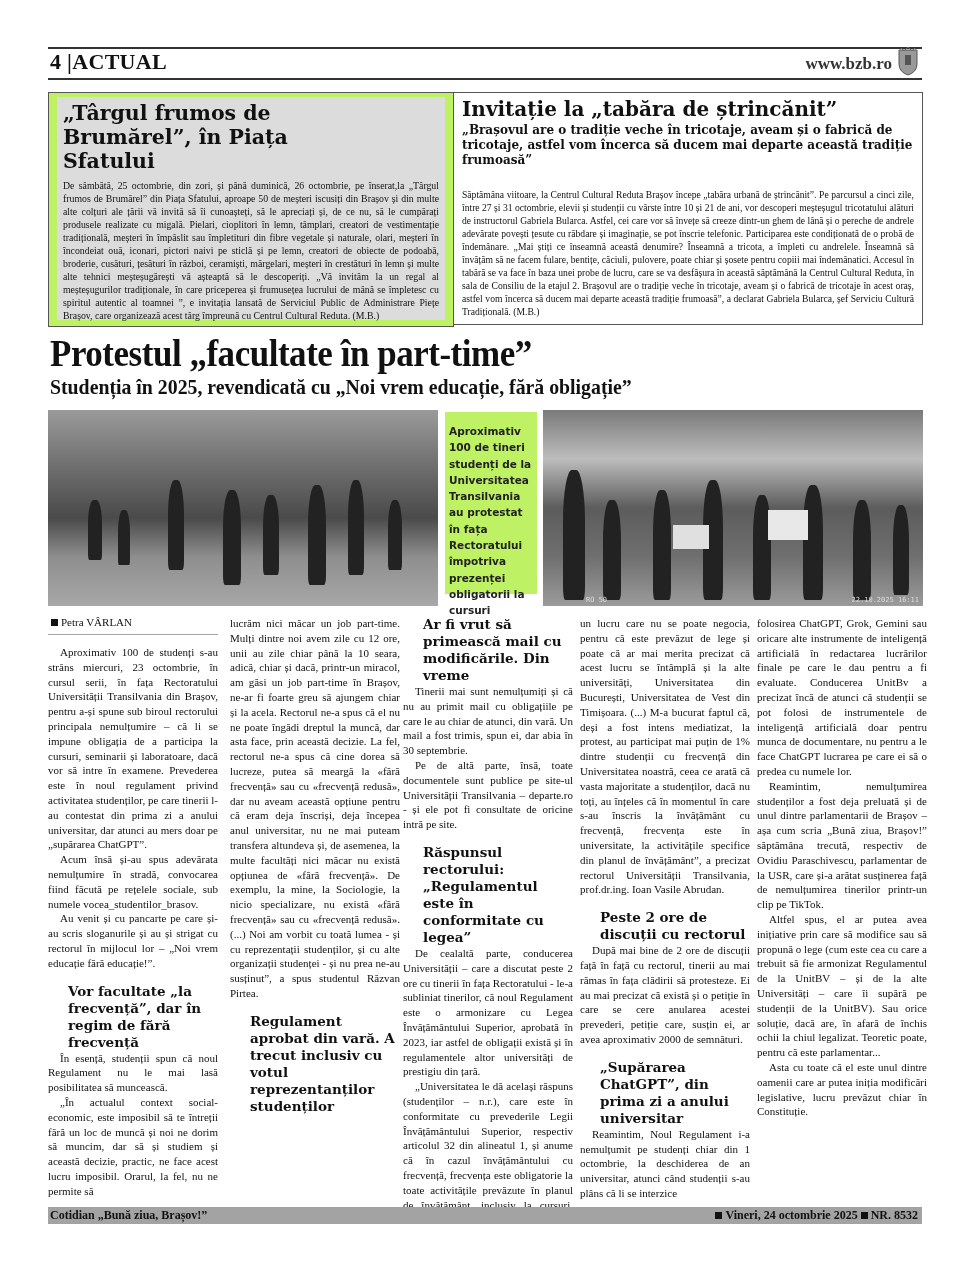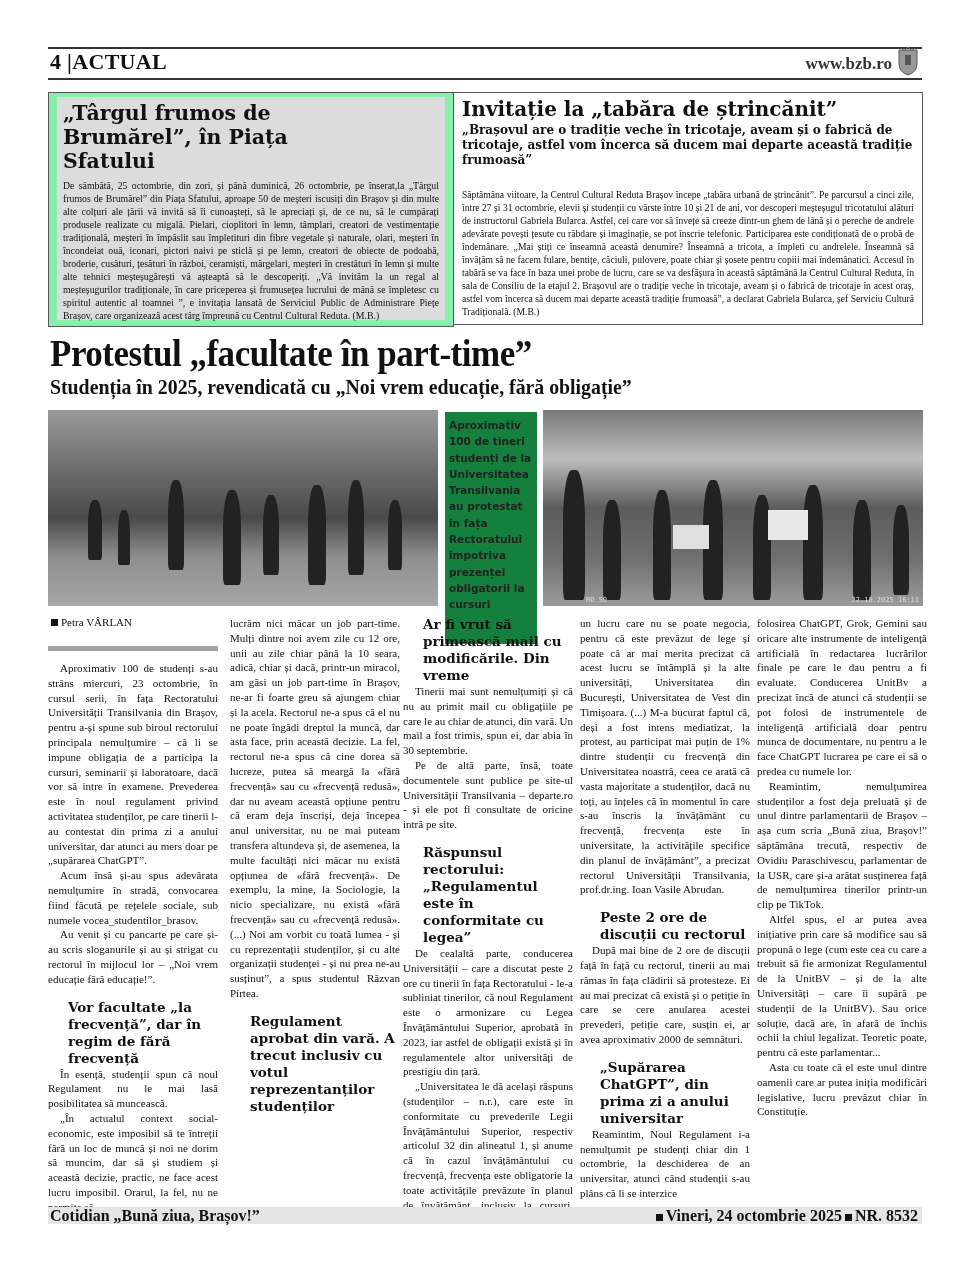--- a/index.html
+++ b/index.html
@@ -3,40 +3,40 @@
 <meta charset="utf-8">
 <style>
   html,body{margin:0;padding:0;background:#fff;}
   body{width:970px;height:1276px;position:relative;font-family:"DejaVu Serif",serif;color:#111;overflow:hidden;}
   .abs{position:absolute;}
   .hdr-line{position:absolute;left:48px;right:48px;height:2px;background:#333;}
   .section-label{left:50px;top:49px;font-family:"Liberation Serif",serif;font-weight:bold;font-size:22px;letter-spacing:0.3px;}
   .site{right:78px;top:54px;font-family:"Liberation Serif",serif;font-weight:bold;font-size:17px;color:#333;}
   .crest{right:50px;top:46px;width:24px;height:30px;}
   .box{position:absolute;border:1px solid #555;}
-  .box1{left:48px;top:92px;width:404px;height:233px;background:#86efac;}
+  .box1{left:48px;top:92px;width:404px;height:233px;background:#bef264;}
   .box1 .inner{position:absolute;left:8px;top:4px;right:8px;bottom:6px;background:#dcdcdc;padding:4px 6px;}
   .box2{left:453px;top:92px;width:470px;height:233px;}
   .h-box{font-family:"DejaVu Serif",serif;font-weight:bold;font-size:20px;line-height:24px;margin:0;}
   .sub-box{font-family:"DejaVu Serif",serif;font-weight:bold;font-size:12px;line-height:15px;margin:2px 0 0 0;}
   .body-small{font-family:"Liberation Serif",serif;font-size:9.6px;line-height:13.2px;text-align:justify;margin:0;}
   .main-title{left:50px;top:332px;font-family:"Liberation Serif",serif;font-weight:bold;font-size:38px;line-height:42px;letter-spacing:-0.5px;transform:scaleX(0.92);transform-origin:left;}
   .main-sub{left:50px;top:374px;font-family:"Liberation Serif",serif;font-weight:bold;font-size:22px;line-height:26px;transform:scaleX(0.9);transform-origin:left;}
   .photo{position:absolute;overflow:hidden;background:#777;}
   .photo1{left:48px;top:410px;width:390px;height:196px;background:linear-gradient(180deg,#9a9a9a 0%,#6d6d6d 30%,#4a4a4a 55%,#8e8e8e 75%,#a8a8a8 100%);}
   .photo2{left:543px;top:410px;width:380px;height:196px;background:linear-gradient(180deg,#7a7a7a 0%,#bdbdbd 25%,#5c5c5c 50%,#6f6f6f 75%,#9b9b9b 100%);}
   .person{position:absolute;background:#222;border-radius:40% 40% 10% 10%;}
-  .caption{left:445px;top:412px;width:92px;height:232px;background:#15803d;padding:5px 4px;box-sizing:border-box;font-family:"DejaVu Sans",sans-serif;font-weight:bold;font-size:10.5px;line-height:16.3px;color:#222;}
+  .caption{left:445px;top:412px;width:92px;height:182px;background:#bef264;padding:11px 4px;box-sizing:border-box;font-family:"DejaVu Sans",sans-serif;font-weight:bold;font-size:10.5px;line-height:16.3px;color:#222;}
   .photo-stamp{position:absolute;font-family:"DejaVu Sans Mono",monospace;font-size:7px;color:#ddd;}
   .col{position:absolute;top:616px;width:170px;}
   .col p{font-family:"Liberation Serif",serif;font-size:11px;line-height:14.8px;text-align:justify;margin:0;text-indent:12px;}
   .col h3{font-family:"DejaVu Serif",serif;font-weight:bold;font-size:13.5px;line-height:17px;margin:12px 0 0 0;padding-left:20px;}
   .col h3.first{margin-top:0;}
-  .byline{font-family:"Liberation Serif",serif;font-size:11px;border-bottom:5px solid #a3a3a3;padding-bottom:18px;margin-bottom:10px;}
-  .footer{left:48px;top:1207px;width:874px;height:17px;background:#e5e5e5;font-family:"Liberation Serif",serif;font-weight:bold;font-size:16px;line-height:17px;}
+  .byline{font-family:"Liberation Serif",serif;font-size:11px;border-bottom:1px solid #a3a3a3;padding-bottom:6px;margin-bottom:10px;}
+  .footer{left:48px;top:1207px;width:874px;height:17px;background:#a3a3a3;font-family:"Liberation Serif",serif;font-weight:bold;font-size:12px;line-height:17px;}
   .footer .l{position:absolute;left:2px;}
   .footer .r{position:absolute;right:4px;}
   .sq{display:inline-block;width:7px;height:7px;background:#111;margin:0 3px;vertical-align:0px;}
 </style>
 </head>
 <body>
 
 <div class="hdr-line" style="top:47px;"></div>
 <div class="abs section-label">
   <span>4</span> |<span>ACTUAL</span>

